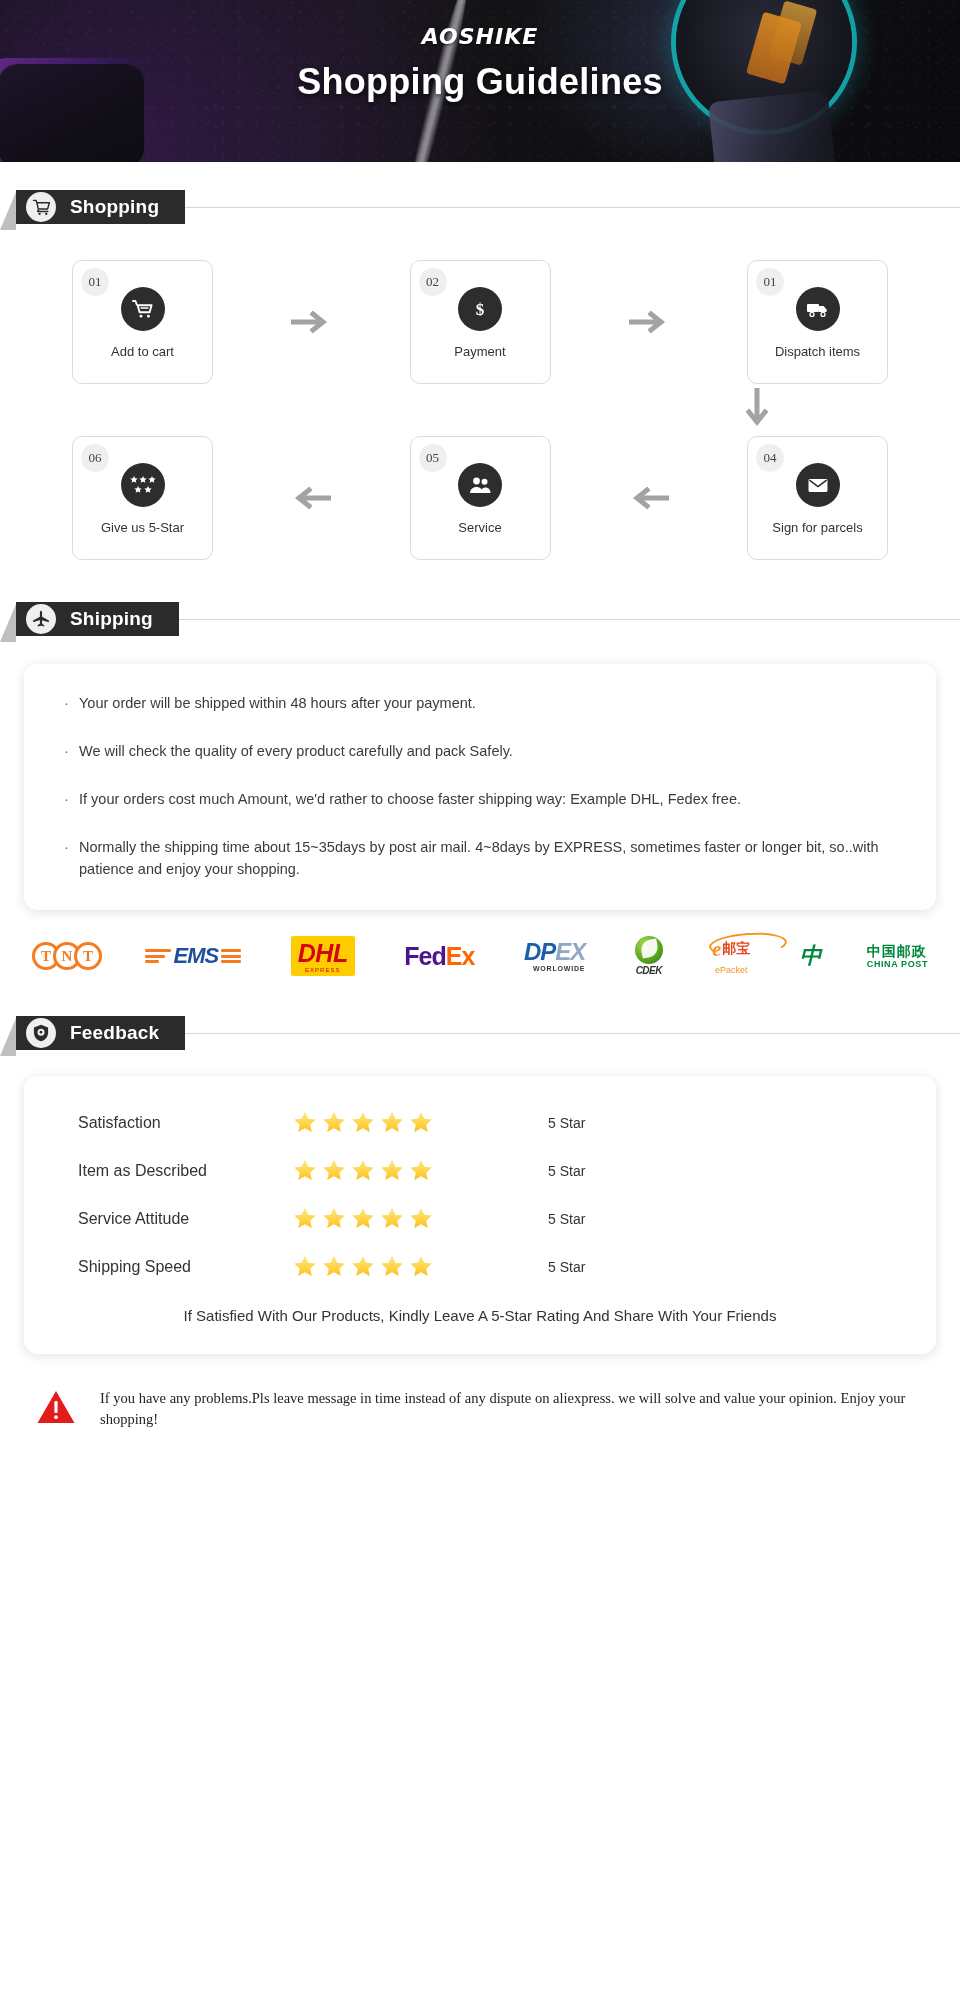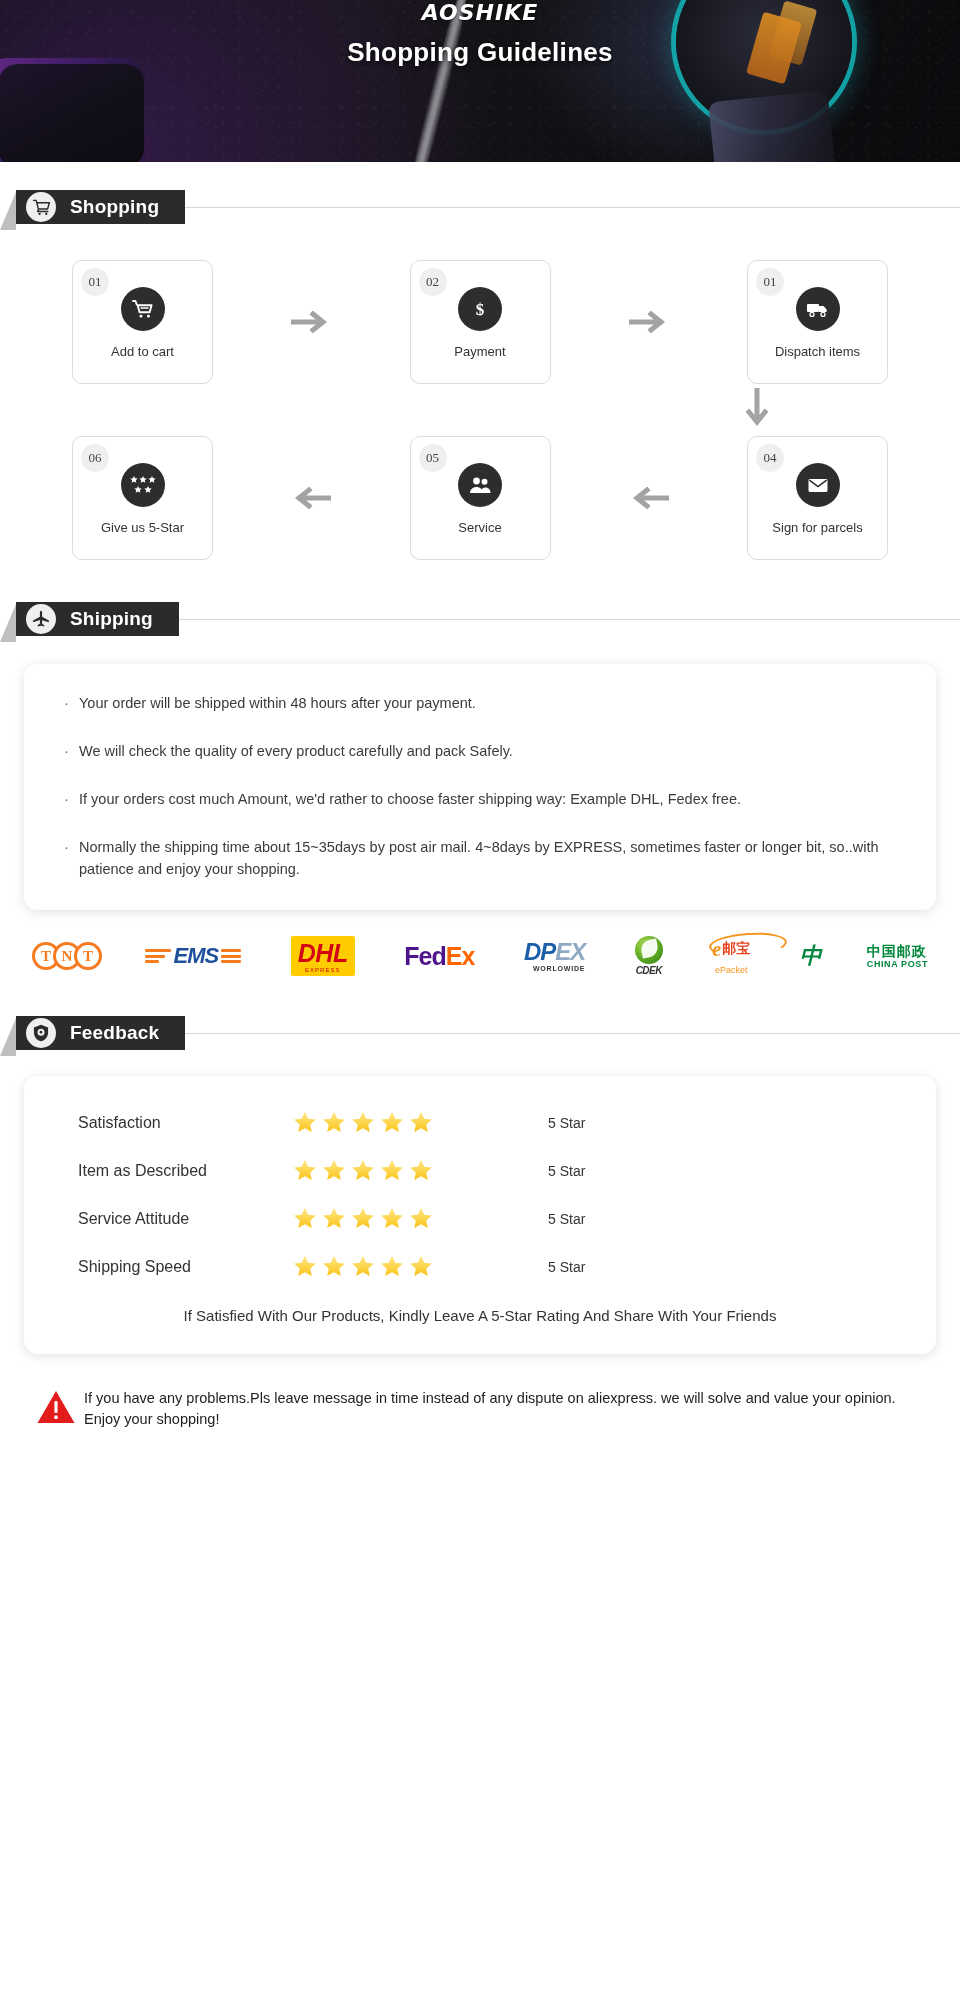--- a/index.html
+++ b/index.html
@@ -72,37 +72,37 @@
     border-radius: 4px; transform: rotate(16deg); opacity:.78;
   }
   .hero-cable {
     position: absolute; left: 430px; top: -20px; width: 16px; height: 230px;
     background: linear-gradient(90deg, rgba(230,230,235,0), #d8d8dd 35%, #f2f2f5 55%, rgba(220,220,225,0));
     border-radius: 50%;
     transform: rotate(14deg);
     opacity: .55;
     filter: blur(.6px);
   }
-  .hero-center { position: relative; z-index: 5; text-align: center; }
+  .hero-center { position: relative; z-index: 5; text-align: center; padding-top: 24px; }
 
   .brand-logo {
     display: inline-block;
     color: #ffffff;
     font-family: "DejaVu Sans", sans-serif;
     font-weight: 700;
     font-style: italic;
     font-size: 22px;
     letter-spacing: 1px;
     position: relative;
     text-shadow: 0 1px 2px rgba(0,0,0,.6);
   }
   .hero-title {
     margin-top: 12px;
     color: #ffffff;
-    font-size: 26px;
+    font-size: 36px;
     font-weight: 700;
     letter-spacing: .3px;
     text-shadow: 0 2px 5px rgba(0,0,0,.65);
   }
 
   
   .section-head {
     position: relative;
     height: 46px;
     margin: 0 0 0 0;
@@ -270,21 +270,21 @@
   .fb-val { font-size: 14px; color:#333; padding-left: 26px; }
   .star { width: 26px; height: 26px; display:block; }
   .fb-note {
     text-align:center; font-size: 15px; color:#333; line-height: 24px;
     margin-top: 24px; padding: 0 40px;
   }
 
   
   .footer {
     display:flex; align-items: center; justify-content:flex-start;
-    padding: 34px 36px 0 36px; gap: 8px;
+    padding: 34px 36px 0 36px; gap: 24px; font-family: Liberation Serif, serif;
   }
   .warn-tri { flex:none; }
   .footer-text { font-size: 14.5px; color:#222; line-height: 21px; }
 </style>
 </head>
 <body>
 
 <div class="hero">
   <div class="hero-tex"></div>
   <div class="hero-phone"></div>

